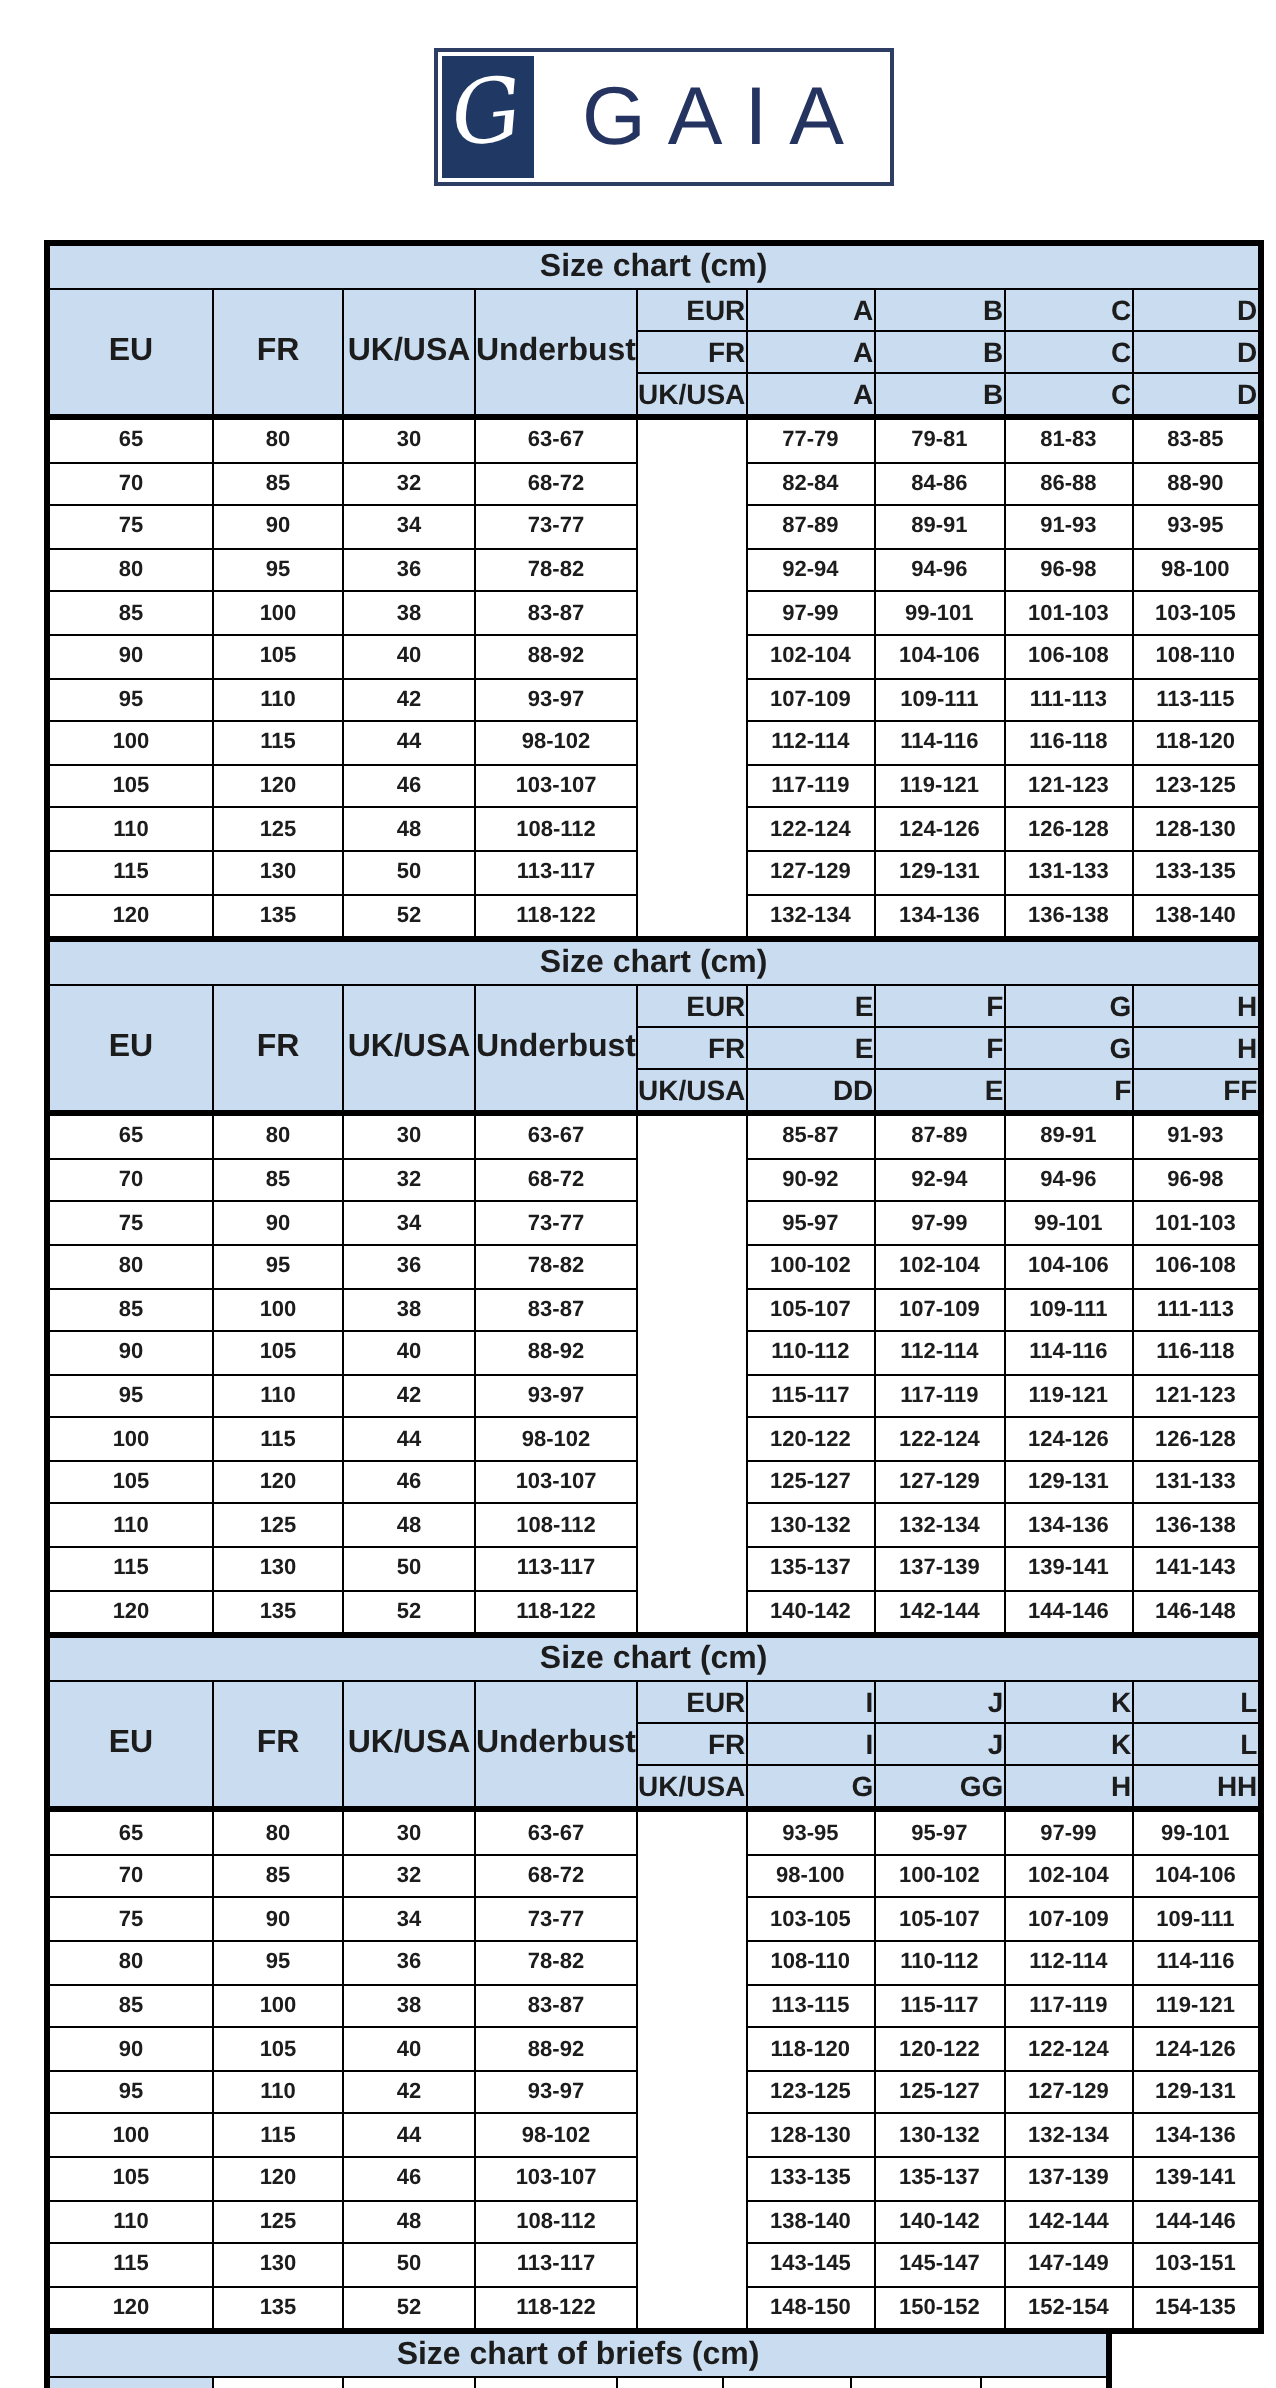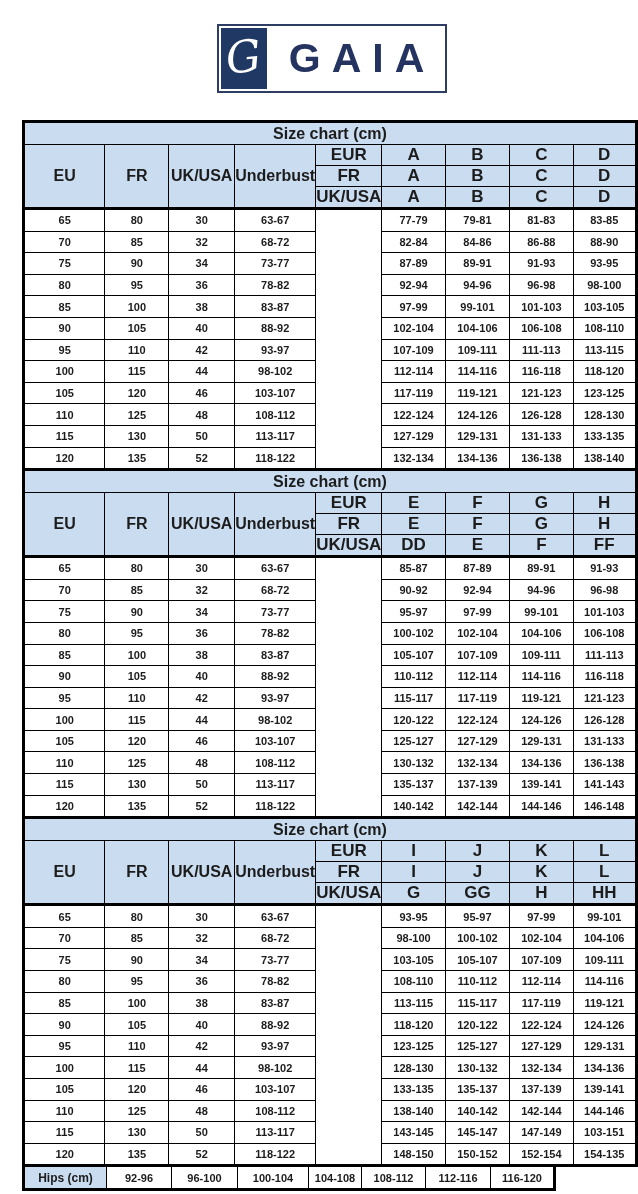--- a/index.html
+++ b/index.html
@@ -16,41 +16,41 @@
   }
   .logo-mark{
     margin:2px;width:46px;background:#203864;color:#ffffff;
     display:flex;align-items:center;justify-content:center;
     font-family:"DejaVu Serif",serif;font-style:italic;font-size:44px;
     line-height:1;overflow:hidden;
   }
   .logo-mark span{display:block;transform:rotate(-6deg) translateY(-2px);}
   .logo-text{
     flex:1;display:flex;align-items:center;justify-content:center;
-    font-size:41px;font-weight:700;color:#24335f;
+    font-size:41px;font-weight:400;color:#24335f;
     letter-spacing:11px;padding-left:10px;line-height:1;
   }
   
   .charts{position:absolute;left:22px;top:120px;}
   table.size-table{
     border-collapse:collapse;table-layout:fixed;
     border:3px solid #000000;
   }
   table.size-table + table.size-table{margin-top:-3px;}
   .size-table td,.size-table th{
     border:1px solid #000000;padding:0;margin:0;
     text-align:center;vertical-align:middle;
     font-weight:bold;font-size:11px;color:#1c1c1c;
     overflow:hidden;white-space:nowrap;
     background:#ffffff;
   }
   .size-table .blue{background:#c9dcf0;}
   .title-row td{height:21px;font-size:16px;}
   .hdr-row th{height:20px;font-size:16px;}
-  .hdr-row .sub{font-size:17px;}
+  .hdr-row .sub{font-size:14px;text-align:right;}
   .data-row td{height:20.6px;}
   .data-row.first td{border-top:3px solid #000000;}
   td.gap-cell{border-top:none;border-bottom:none;}
   .briefs-row th{height:21px;font-size:12px;}
   .briefs-row td{height:21px;}
 </style>
 </head>
 <body>
 
 <div class="logo-box">
@@ -558,20 +558,23 @@
         <col style="width: 83px;">
         <col style="width: 65px;">
         <col style="width: 66px;">
         <col style="width: 71px;">
         <col style="width: 53px;">
         <col style="width: 64px;">
         <col style="width: 65px;">
         <col style="width: 64px;">
       </colgroup>
       <tbody>
+        <tr class="title-row">
+          <td class="blue" colspan="8">Size chart of briefs (cm)</td>
+        </tr>
         <tr class="briefs-row">
           <th class="blue">Hips (cm)</th>
           <td>92-96</td>
           <td>96-100</td>
           <td>100-104</td>
           <td>104-108</td>
           <td>108-112</td>
           <td>112-116</td>
           <td>116-120</td>
         </tr>

